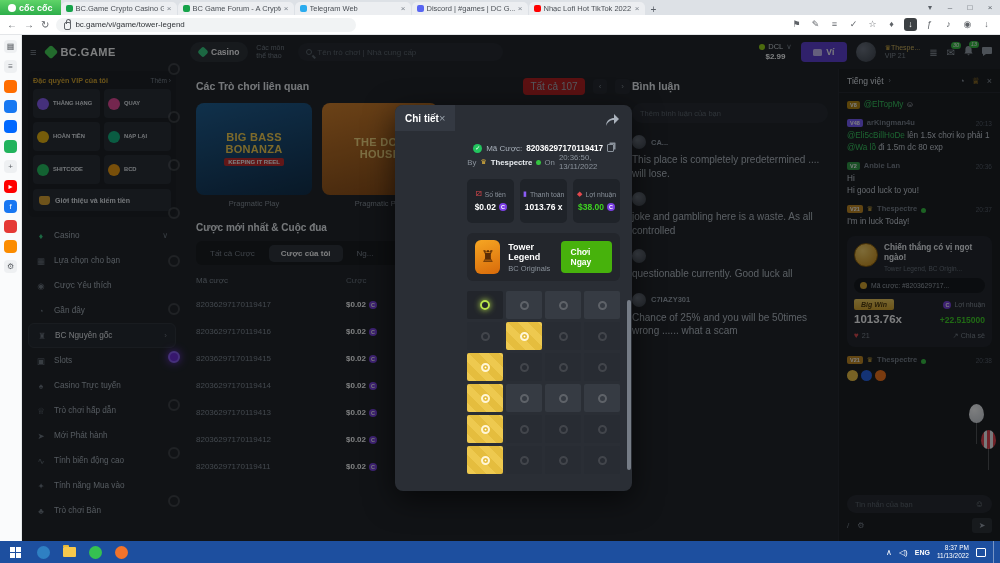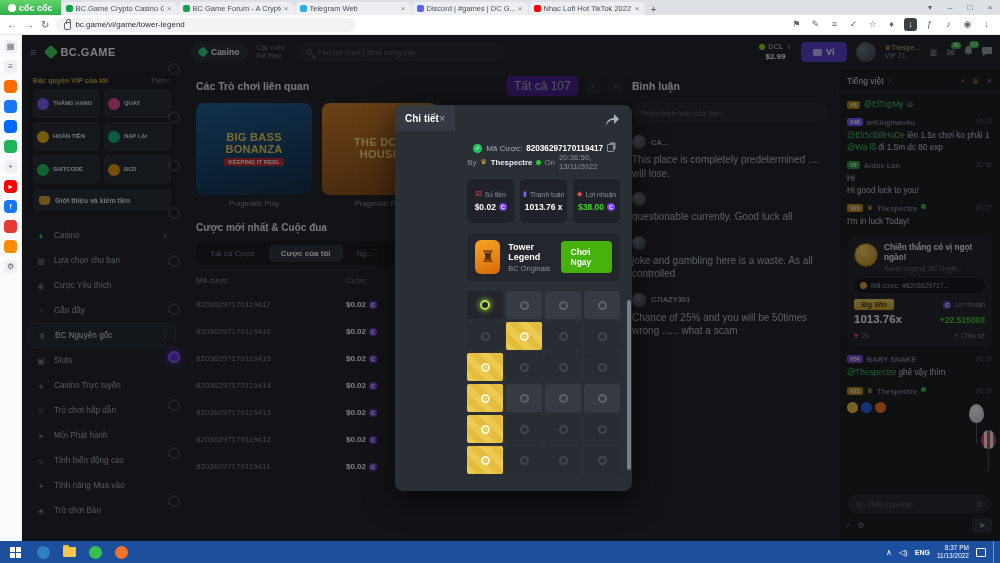--- a/index.html
+++ b/index.html
@@ -93,25 +93,25 @@
   .m-item.hl { background:#23262c; border:1px solid #2e3339; border-radius:6px; color:#e8ecf0; }
   .m-ic { width:10px; text-align:center; font-size:8.5px; color:#6f7781; }
   .m-chev { margin-left:auto; color:#6f7781; font-size:8px; }
 
   
   .quickrail { position:absolute; left:146px; top:28px; display:flex; flex-direction:column; gap:36px; z-index:1; }
   .q-ic { width:12px; height:12px; border-radius:50%; border:2px solid rgba(255,255,255,.14); }
   .q-ic.active { background:#6d28d9; border-color:#8b5cf6; box-shadow:0 0 8px #7c3aed; }
 
   
-  .s-main { flex:1; display:flex; min-width:0; padding:6px 10px 8px 14px; gap:9px; }
+  .s-main { flex:1; display:flex; min-width:0; padding:6px 10px 8px 14px; gap:2px; }
   .col-left { flex:1; min-width:0; }
   .heading-row { display:flex; align-items:center; gap:8px; height:22px; }
   .h-title { color:#eef1f4; font-size:10.5px; font-weight:bold; }
-  .all-pill { margin-left:auto; background:#4c1d95; border-radius:4px; color:#aab2bb; font-size:12px; padding:3px 7px; }
+  .all-pill { margin-left:auto; background:#b91c1c; border-radius:4px; color:#aab2bb; font-size:10px; padding:3px 7px; }
   .pg-btn { background:#24272c; border-radius:4px; color:#7d858e; font-size:8px; padding:3px 6px; }
   .cards { display:flex; gap:10px; margin-top:6px; }
   .gcard { width:116px; height:92px; border-radius:8px; overflow:hidden; position:relative;
     display:flex; flex-direction:column; align-items:center; justify-content:center; }
   .gcard .big { font-size:11px; font-weight:bold; letter-spacing:.3px; text-align:right; line-height:1.05; }
   .gcard .small { font-size:6px; font-weight:bold; background:#c62828; color:#fff; padding:1px 4px; border-radius:2px; margin-top:3px; }
   .provider { color:#8a929b; font-size:7.5px; margin-top:4px; text-align:center; width:116px; }
   .bets-title { color:#eef1f4; font-size:10px; font-weight:bold; margin:14px 0 8px; }
   .tabsbar { background:#16181b; border-radius:6px; height:24px; display:flex; align-items:center; padding:2px; gap:2px; }
   .btab { color:#7d858e; font-size:8px; padding:4px 12px; border-radius:5px; white-space:nowrap; }
@@ -142,21 +142,21 @@
   .s-chat { width:162px; flex:0 0 162px; background:#17191c; border-left:1px solid #24272c;
     display:flex; flex-direction:column; position:relative; }
   .chat-head { height:24px; display:flex; align-items:center; gap:5px; padding:0 8px; border-bottom:1px solid #22252a; }
   .ch-title { color:#dfe4e9; font-size:8.5px; }
   .ch-chev { color:#7d858e; font-size:7px; }
   .ch-right { margin-left:auto; display:flex; gap:7px; align-items:center; }
   .ch-ic { color:#8a929b; font-size:9px; }
   .ch-ic.trophy { color:#e3a41f; }
   .chat-msgs { flex:1; overflow:hidden; padding:6px 8px 0; }
   .msg { margin-bottom:8px; }
-  .m-headrow { display:flex; align-items:flex-start; gap:4px; margin-bottom:3px; }
+  .m-headrow { display:flex; align-items:flex-end; gap:4px; margin-bottom:3px; }
   .vbadge { font-size:5.5px; font-weight:bold; color:#fff; border-radius:2px; padding:1px 3px; }
   .uname { color:#79818b; font-size:7.5px; font-weight:bold; }
   .crown { color:#e0b33c; font-size:7px; }
   .odot { width:5px; height:5px; border-radius:50%; background:#35c440; }
   .tstamp { margin-left:auto; color:#565e68; font-size:6.5px; }
   .m-line { color:#ccd2d9; font-size:8.2px; line-height:1.4; }
   .mention { color:#35c95c; }
   .emoji-row span { display:inline-block; width:11px; height:11px; border-radius:50%; margin-right:3px; }
 
   
@@ -588,27 +588,27 @@
                   <div class="cm-head">
                     <span class="cm-ava"></span>
                     <span class="cm-name">CA...</span>
                   </div>
                   <div class="cm-text">This place is completely predetermined .... will lose.</div>
                 </div>
                 <div class="cm-item">
                   <div class="cm-head">
                     <span class="cm-ava"></span>
                   </div>
-                  <div class="cm-text">questionable currently. Good luck all</div>
+                  <div class="cm-text">joke and gambling here is a waste. As all controlled</div>
                 </div>
                 <div class="cm-item">
                   <div class="cm-head">
                     <span class="cm-ava"></span>
                   </div>
-                  <div class="cm-text">joke and gambling here is a waste. As all controlled</div>
+                  <div class="cm-text">questionable currently. Good luck all</div>
                 </div>
                 <div class="cm-item">
                   <div class="cm-head">
                     <span class="cm-ava"></span>
                     <span class="cm-name">C7IAZY301</span>
                   </div>
                   <div class="cm-text">Chance of 25% and you will be 50times wrong ...... what a scam</div>
                 </div>
               </div>
           </div>
@@ -683,28 +683,20 @@
                 <span class="wc-profit">+22.515000</span>
               </div>
               <div class="wc-foot">
                 <span class="heart">♥</span>
                 <span>21</span>
                 <span class="wc-share">↗ Chia sẻ</span>
               </div>
             </div>
 
             <div>
-                <div class="msg">
-                  <div class="m-headrow">
-                    <span class="vbadge" style="background: rgb(129, 70, 216);">V54</span>
-                    <span class="uname">BABY SNAKE</span>
-                    <span class="tstamp">20:38</span>
-                  </div>
-                  <div class="m-line"><span class="mention">@Thespectre </span><span>ghê vậy thím</span></div>
-                </div>
                 <div class="msg">
                   <div class="m-headrow">
                     <span class="vbadge" style="background: rgb(199, 139, 31);">V21</span>
                     <span class="crown">♛</span>
                     <span class="uname">Thespectre</span>
                     <span class="odot"></span>
                     <span class="tstamp">20:38</span>
                   </div>
                   <div class="emoji-row"><span style="background: rgb(244, 197, 66);"></span><span style="background: rgb(37, 99, 235);"></span><span style="background: rgb(249, 115, 22);"></span></div>
                 </div>

